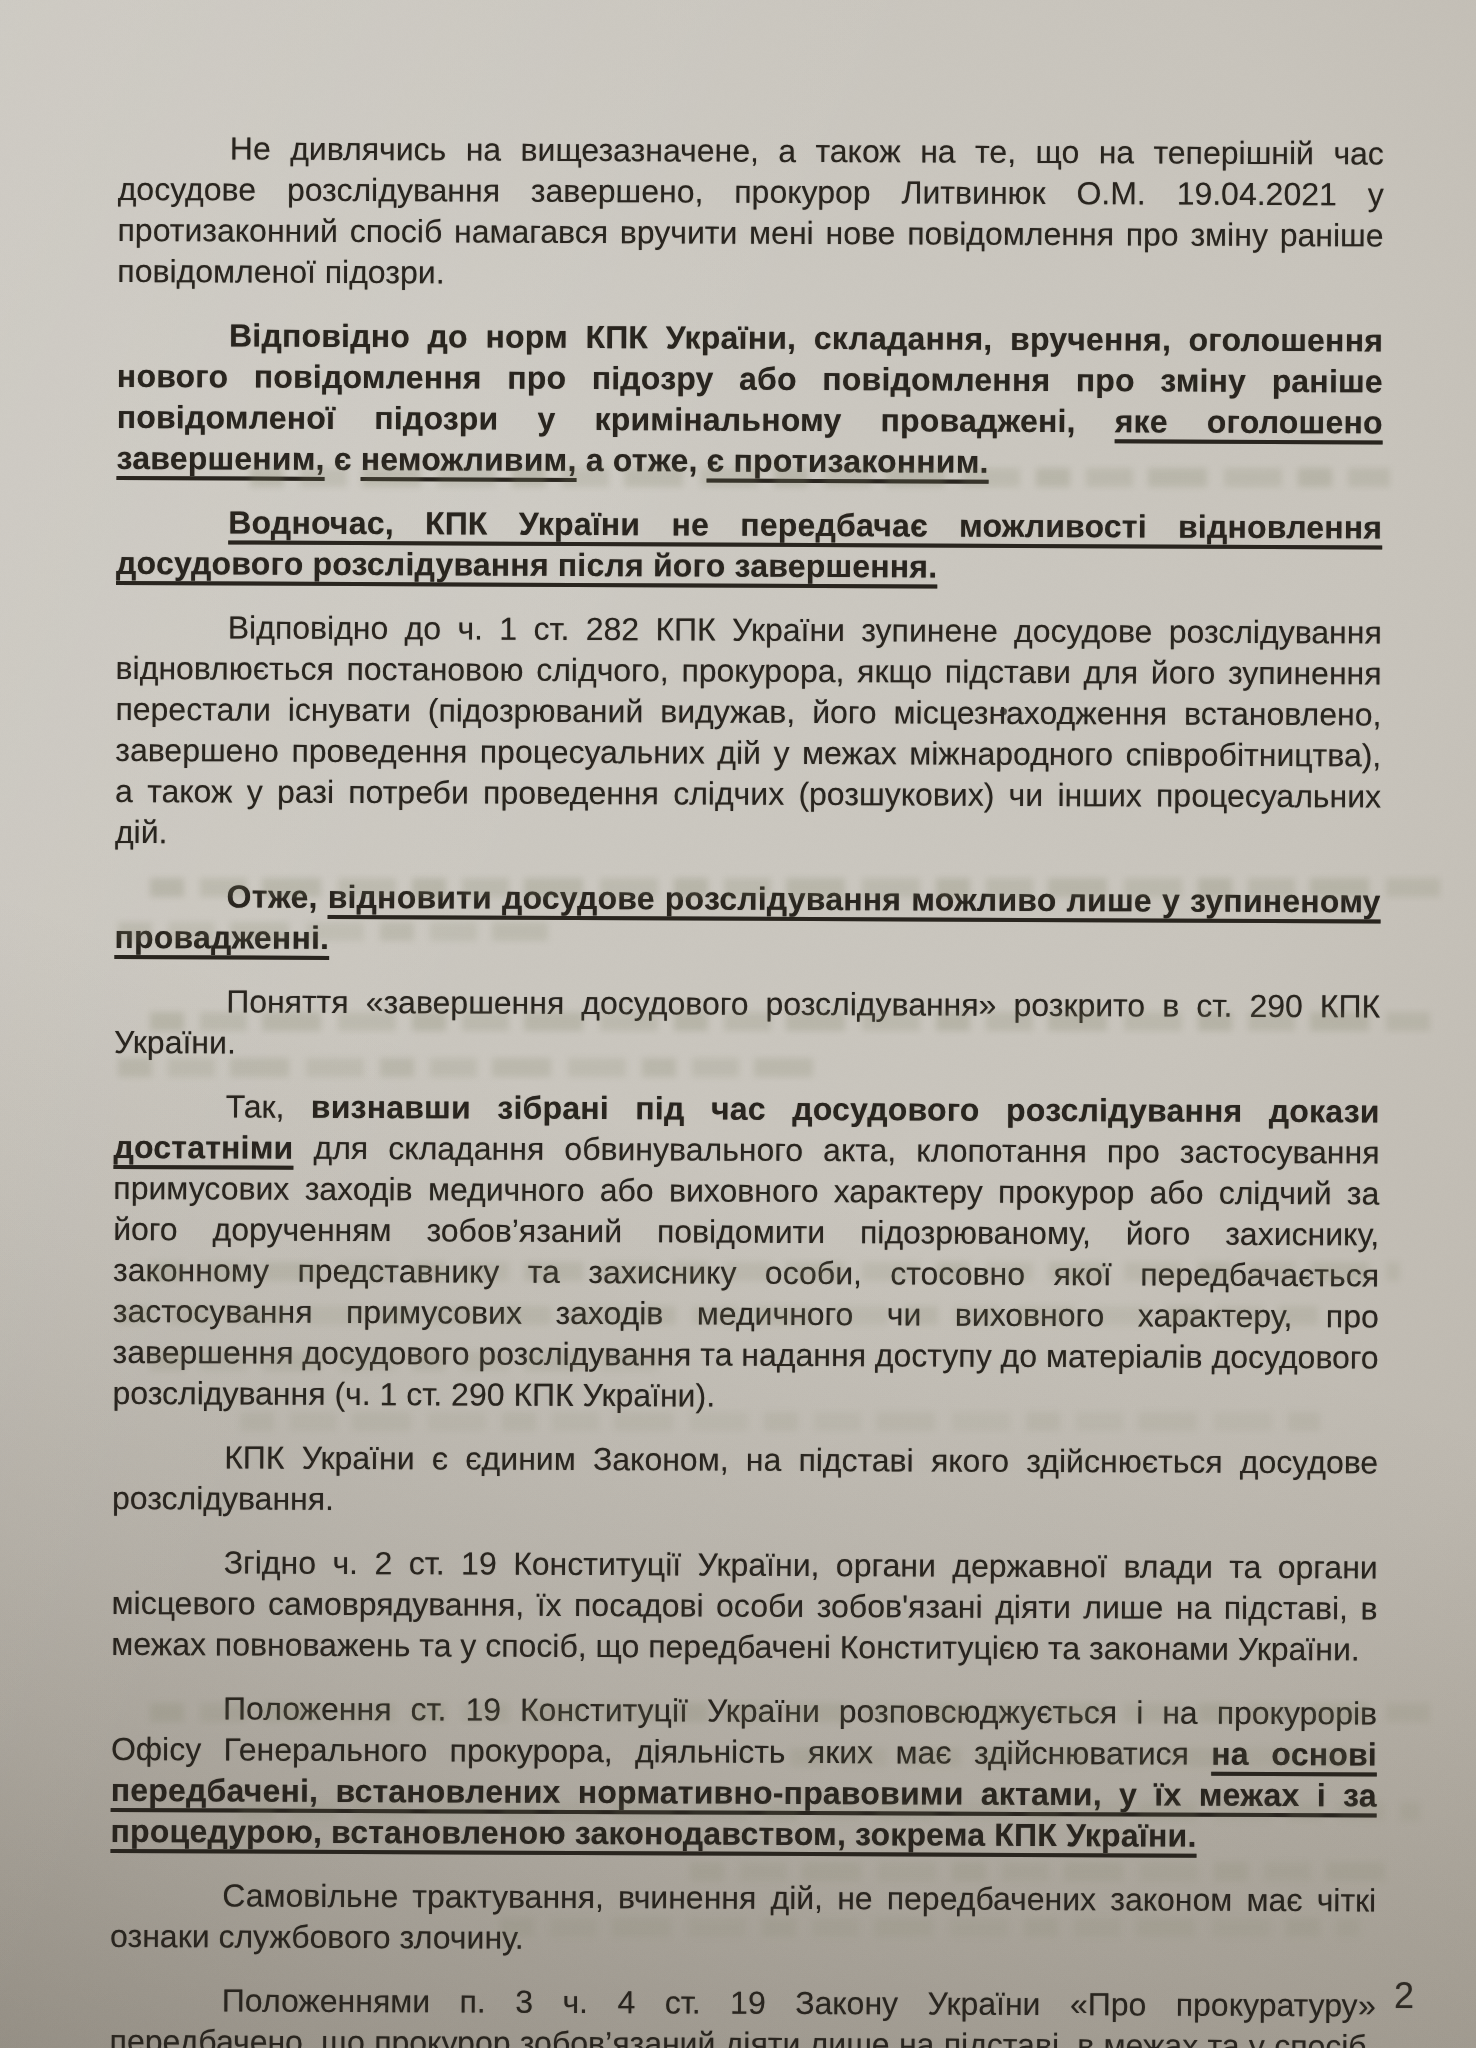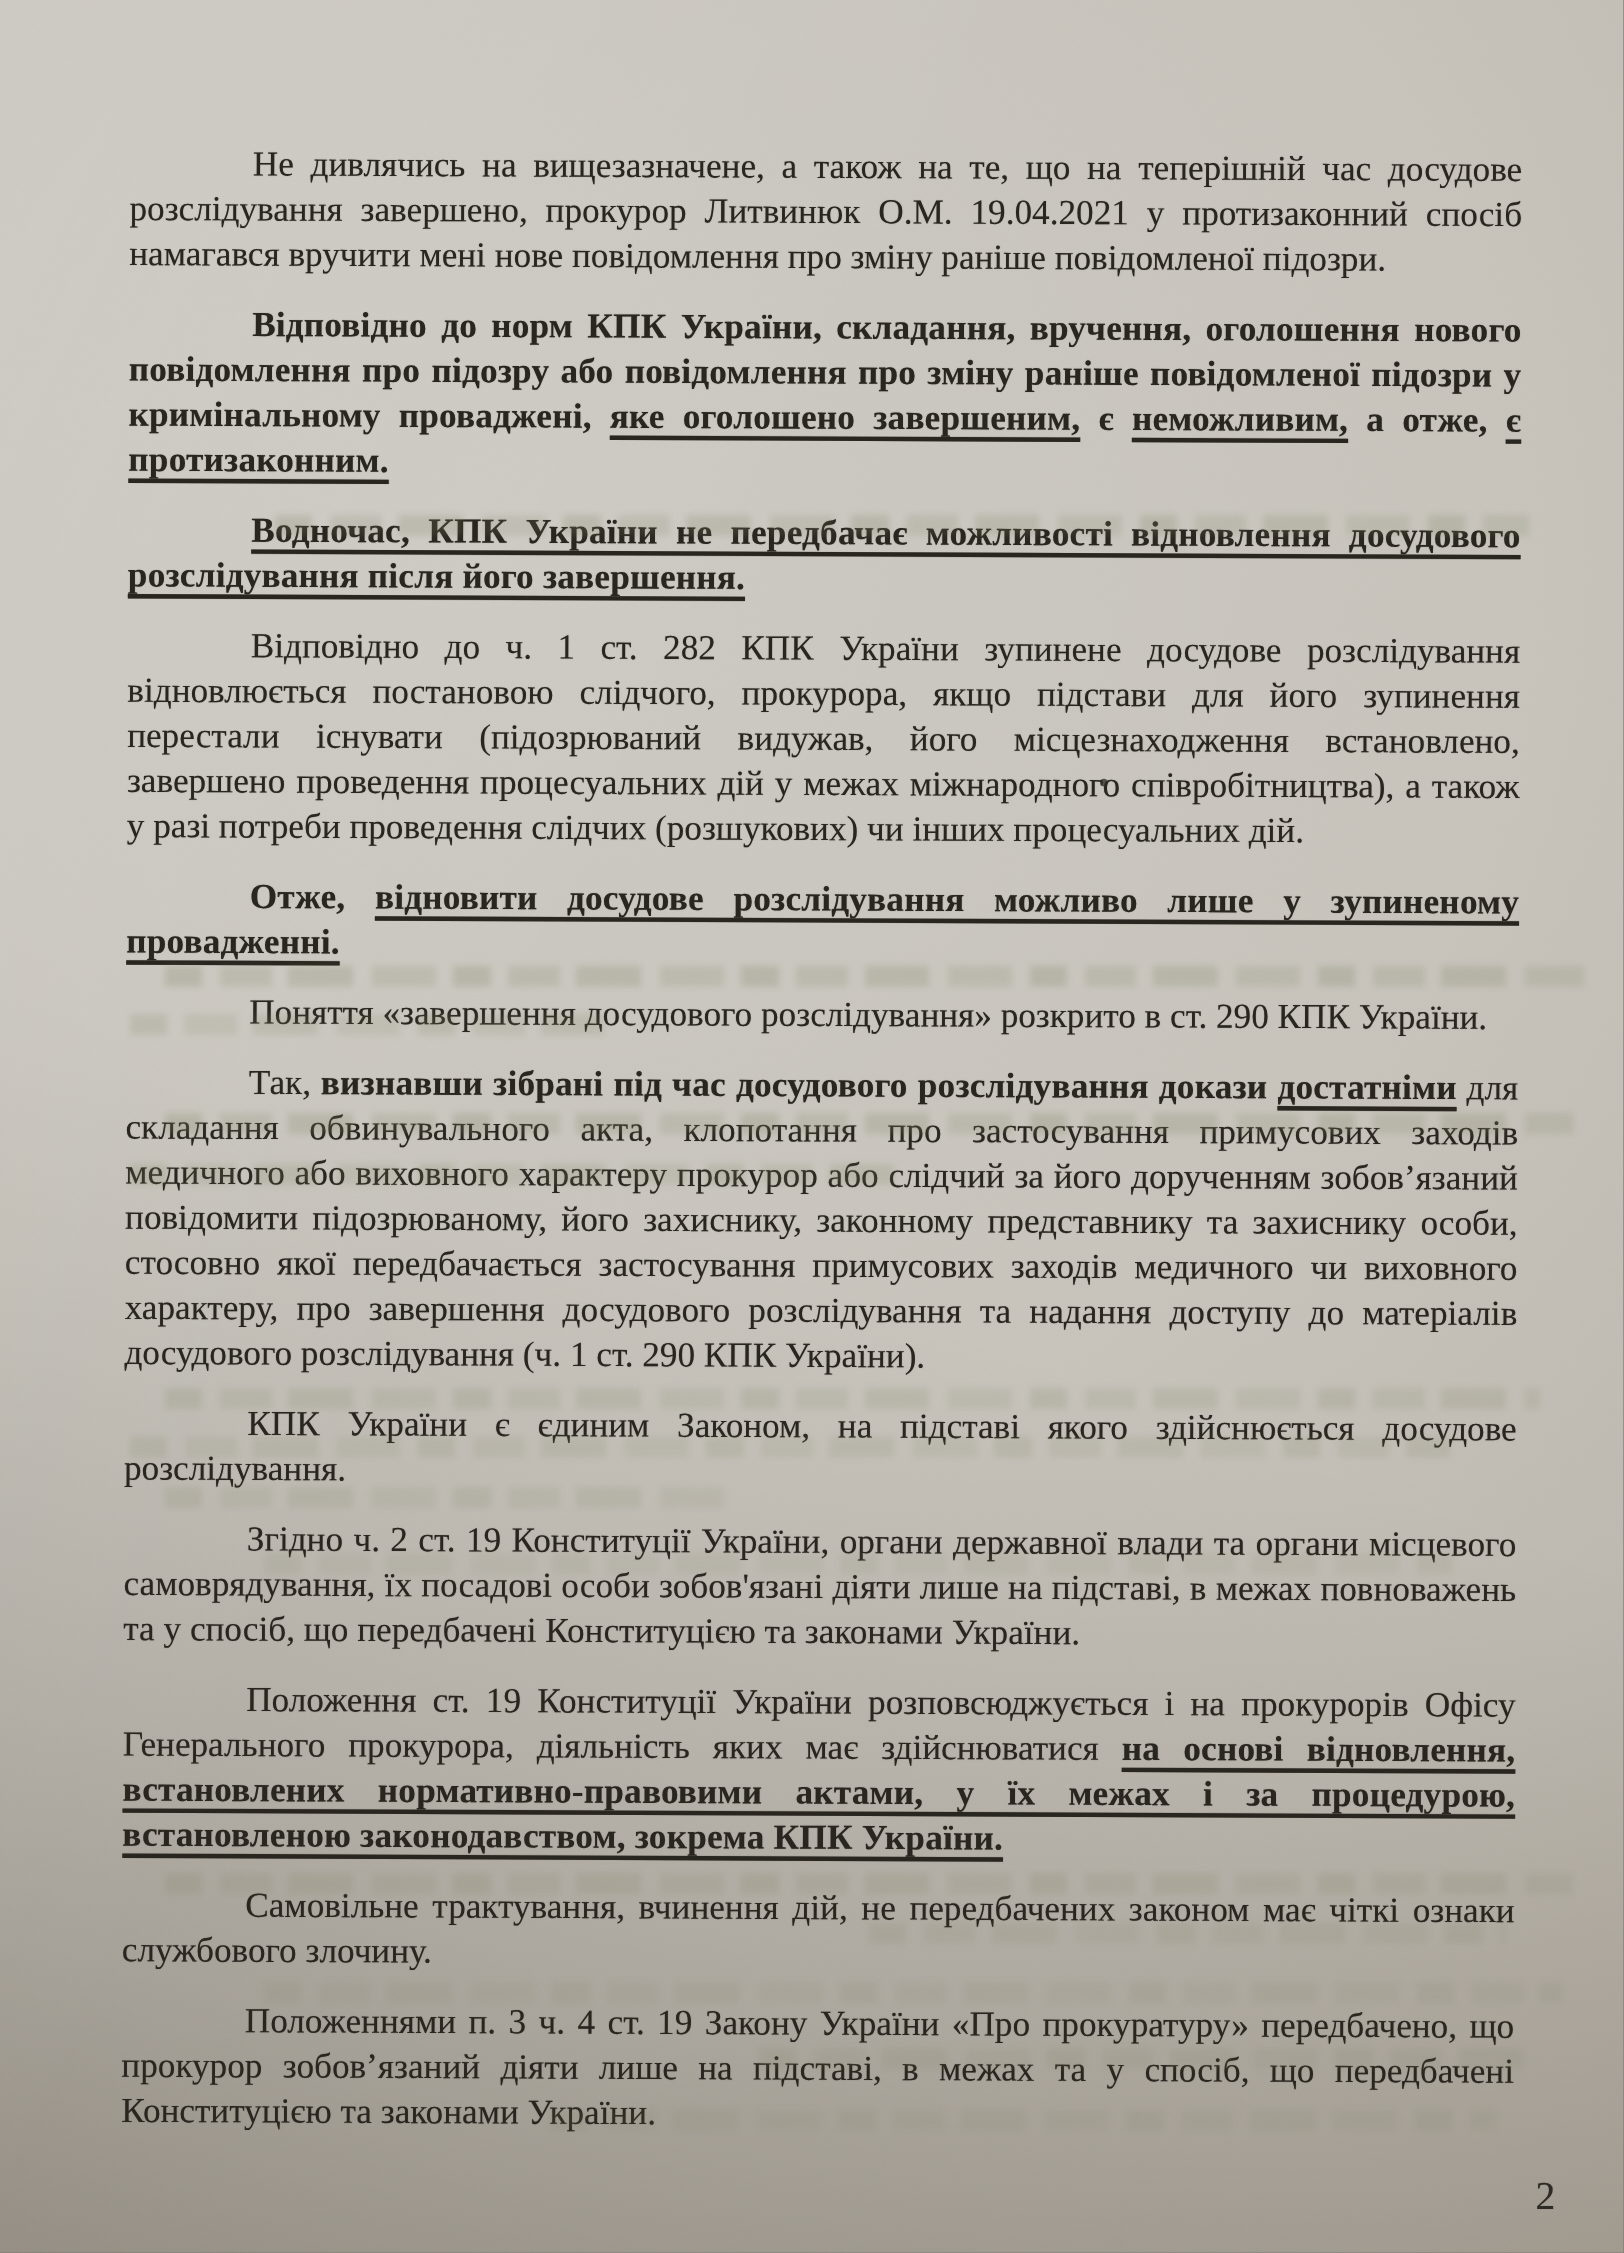--- a/index.html
+++ b/index.html
@@ -4,21 +4,21 @@
 <style>
   html,body{margin:0;padding:0;background:#6e6a63;}
   .photo{
     position:relative;
     width:1476px;height:2048px;
     overflow:hidden;
     background:
       linear-gradient(115deg, rgba(255,255,255,0.10) 0%, rgba(255,255,255,0) 40%),
       linear-gradient(200deg, rgba(0,0,0,0) 55%, rgba(40,34,24,0.10) 80%, rgba(40,34,24,0.22) 100%),
       radial-gradient(130% 90% at 35% 25%, #cdcac3 0%, #c8c4bc 45%, #beb9b0 72%, #aca69b 100%);
-    font-family:Liberation Serif, serif;
+    font-family:Liberation Sans, sans-serif;
   }
   .doc-body{
     position:absolute;
     left:118px; right:92px; top:128px;
     transform:rotate(0.25deg);
     transform-origin:0 0;
     color:#29251f;
     font-size:32px;
     line-height:41px;
     text-align:justify;
@@ -84,21 +84,21 @@
   <div class="doc-body">
       <p><span class="normal">Не дивлячись на вищезазначене, а також на те, що на теперішній час досудове розслідування завершено, прокурор Литвинюк О.М. 19.04.2021 у протизаконний спосіб намагався вручити мені нове повідомлення про зміну раніше повідомленої підозри.</span></p>
       <p><span class="bold">Відповідно до норм КПК України, складання, вручення, оголошення нового повідомлення про підозру або повідомлення про зміну раніше повідомленої підозри у кримінальному проваджені, </span><span class="bold-underline">яке оголошено завершеним,</span><span class="bold"> є </span><span class="bold-underline">неможливим,</span><span class="bold"> а отже, </span><span class="bold-underline">є протизаконним.</span></p>
       <p><span class="bold-underline">Водночас, КПК України не передбачає можливості відновлення досудового розслідування після його завершення.</span></p>
       <p><span class="normal">Відповідно до ч. 1 ст. 282 КПК України зупинене досудове розслідування відновлюється постановою слідчого, прокурора, якщо підстави для його зупинення перестали існувати (підозрюваний видужав, його місцезнаходження встановлено, завершено проведення процесуальних дій у межах міжнародного співробітництва), а також у разі потреби проведення слідчих (розшукових) чи інших процесуальних дій.</span></p>
       <p><span class="bold">Отже, </span><span class="bold-underline">відновити досудове розслідування можливо лише у зупиненому провадженні.</span></p>
       <p><span class="normal">Поняття «завершення досудового розслідування» розкрито в ст. 290 КПК України.</span></p>
       <p><span class="normal">Так, </span><span class="bold">визнавши зібрані під час досудового розслідування докази </span><span class="bold-underline">достатніми</span><span class="normal"> для складання обвинувального акта, клопотання про застосування примусових заходів медичного або виховного характеру прокурор або слідчий за його дорученням зобов’язаний повідомити підозрюваному, його захиснику, законному представнику та захиснику особи, стосовно якої передбачається застосування примусових заходів медичного чи виховного характеру, про завершення досудового розслідування та надання доступу до матеріалів досудового розслідування (ч. 1 ст. 290 КПК України).</span></p>
       <p><span class="normal">КПК України є єдиним Законом, на підставі якого здійснюється досудове розслідування.</span></p>
       <p><span class="normal">Згідно ч. 2 ст. 19 Конституції України, органи державної влади та органи місцевого самоврядування, їх посадові особи зобов'язані діяти лише на підставі, в межах повноважень та у спосіб, що передбачені Конституцією та законами України.</span></p>
-      <p><span class="normal">Положення ст. 19 Конституції України розповсюджується і на прокурорів Офісу Генерального прокурора, діяльність яких має здійснюватися </span><span class="bold-underline">на основі відновлення, встановлених нормативно-правовими актами, у їх межах і за процедурою, встановленою законодавством, зокрема КПК України.</span></p>
+      <p><span class="normal">Положення ст. 19 Конституції України розповсюджується і на прокурорів Офісу Генерального прокурора, діяльність яких має здійснюватися </span><span class="bold-underline">на основі передбачені, встановлених нормативно-правовими актами, у їх межах і за процедурою, встановленою законодавством, зокрема КПК України.</span></p>
       <p><span class="normal">Самовільне трактування, вчинення дій, не передбачених законом має чіткі ознаки службового злочину.</span></p>
       <p><span class="normal">Положеннями п. 3 ч. 4 ст. 19 Закону України «Про прокуратуру» передбачено, що прокурор зобов’язаний діяти лише на підставі, в межах та у спосіб, що передбачені Конституцією та законами України.</span></p>
     </div>
 
   <div class="page-number">2</div>
 
   <div class="ghost g1"></div>
   <div class="ghost g2"></div>
   <div class="ghost g3"></div>
   <div class="ghost g4"></div>

